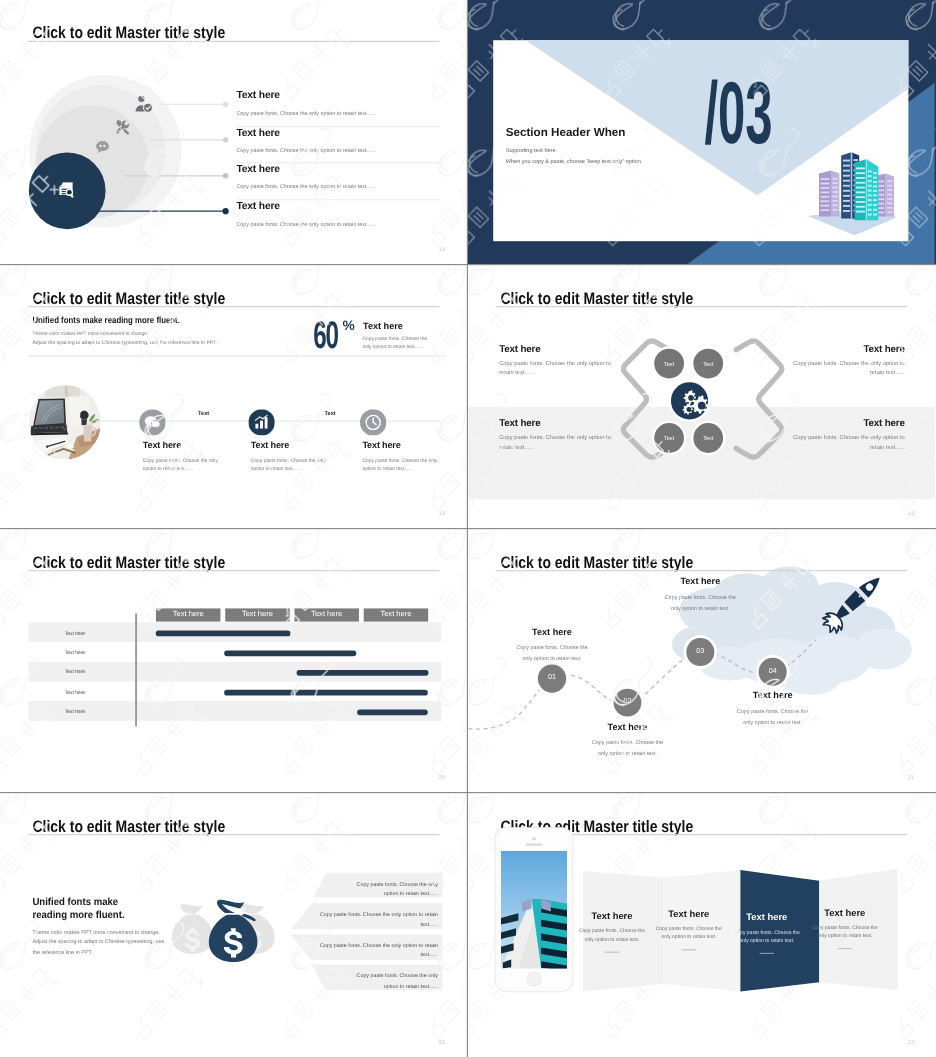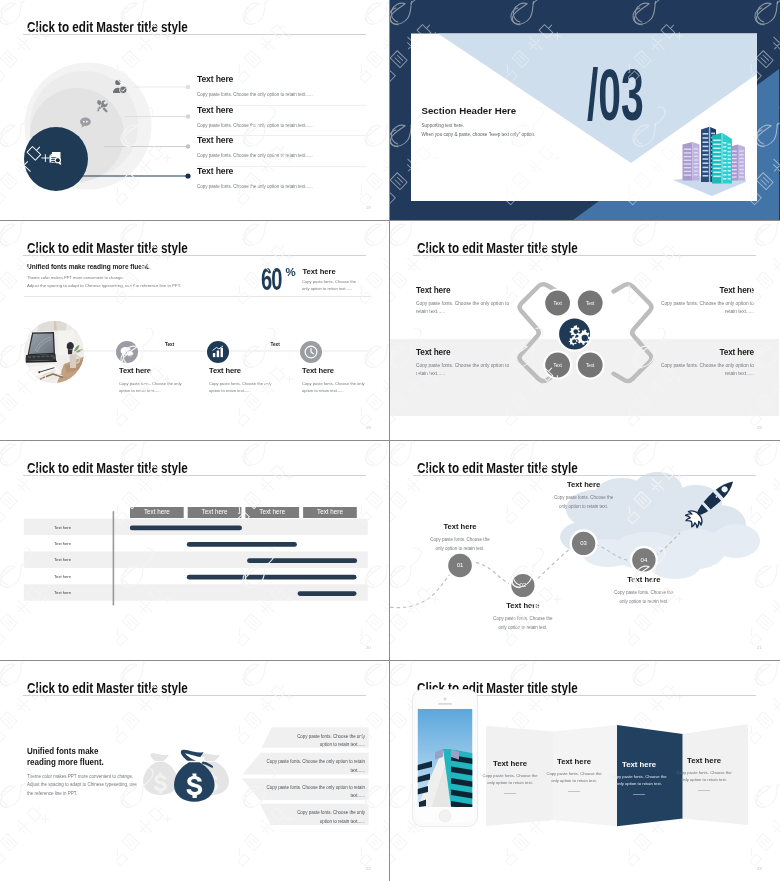--- a/index.html
+++ b/index.html
@@ -200,21 +200,21 @@
     <svg class="wm" style="opacity:.5">
         <rect width="100%" height="100%" fill="url(#wmpat)"></rect>
       </svg>
     <svg style="position:absolute;left:0;top:0" width="389" height="220" viewBox="0 0 389 220">
       <rect width="389" height="220" fill="#21395a"></rect>
       <polygon points="389,69 389,220 183,220" fill="#4274a8"></polygon>
       <rect x="21" y="33.5" width="346" height="167.5" fill="#fff"></rect>
       <polygon points="48,33.5 367,33.5 367,74 241,163" fill="#cedeed"></polygon>
     </svg>
     <div class="s2num">/03</div>
-    <div class="s2head">Section Header Here</div>
+    <div class="s2head">Section Header When</div>
     <div class="s2sub1">Supporting text here.</div>
     <div class="s2sub2">When you copy &amp; paste, choose "keep text only" option.</div>
     <svg style="position:absolute;left:282px;top:126px;" width="74" height="70" viewBox="0 0 740 700">
       <polygon points="10,540 400,490 780,540 400,700" fill="#c9daec"></polygon>
 
       <polygon points="105,185 205,160 205,545 105,545" fill="#a99ccd"></polygon>
       <polygon points="205,160 275,185 275,545 205,545" fill="#bdb2dd"></polygon>
       <g fill="#e4defa" opacity=".92">
         <rect x="118" y="225" width="74" height="14"></rect>
           <rect x="118" y="262" width="74" height="14"></rect>

